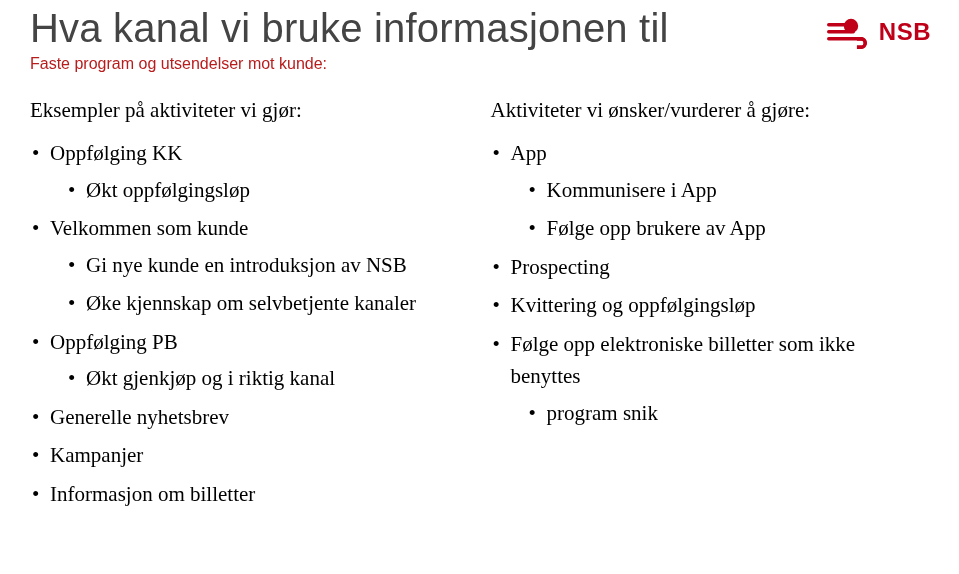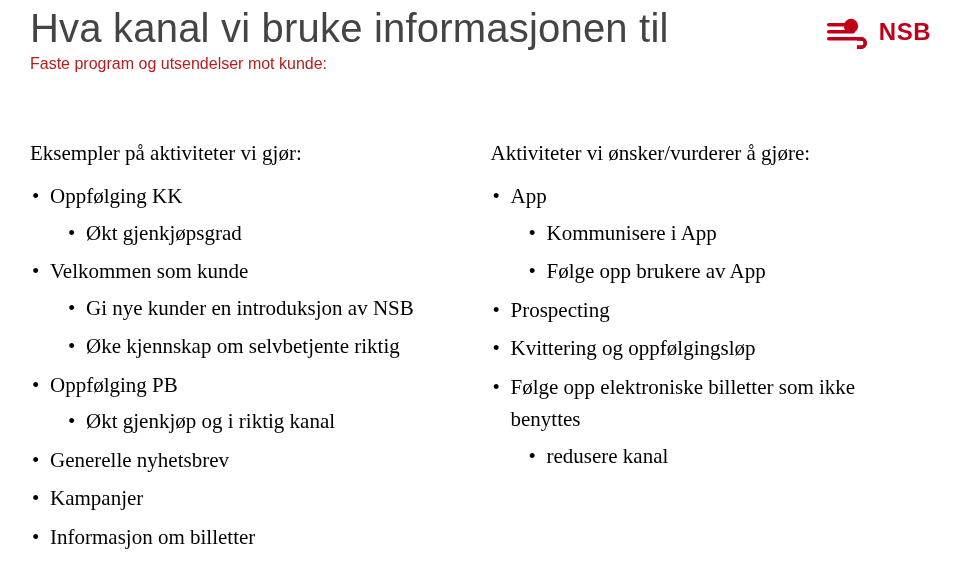--- a/index.html
+++ b/index.html
@@ -3,21 +3,21 @@
 <meta charset="utf-8">
 <style>
   * { box-sizing: border-box; margin: 0; padding: 0; }
   html, body { width: 959px; height: 574px; background: #fff; font-family: Georgia, 'Times New Roman', serif; color: #000; }
   .slide { position: relative; width: 959px; height: 574px; padding: 6px 30px 24px 30px; }
   .title { font-family: Arial, Helvetica, sans-serif; font-size: 40px; color: #444; letter-spacing: 0.2px; font-weight: 400; }
   .subtitle { font-family: Arial, Helvetica, sans-serif; font-size: 16px; color: #b91c1c; margin-top: 4px; font-weight: 400; }
   .logo { position: absolute; top: 14px; right: 28px; display: flex; align-items: center; gap: 8px; }
   .logo-mark { width: 44px; height: 36px; }
   .logo-text { font-family: Arial, Helvetica, sans-serif; font-weight: 700; font-size: 24px; color: #c00018; letter-spacing: 0.5px; }
-  .columns { display: flex; gap: 22px; margin-top: 68px; }
+  .columns { display: flex; gap: 22px; margin-top: 25px; }
   .col { flex: 1; }
   .col-title { font-family: Georgia, serif; font-size: 21px; color: #000; margin-bottom: 14px; }
   ul.level1 { list-style: none; padding-left: 2px; }
   ul.level1 > li { position: relative; padding-left: 18px; font-size: 21px; line-height: 1.55; margin-bottom: 6px; }
   ul.level1 > li::before { content: "•"; position: absolute; left: 0; top: 0; font-size: 21px; }
   ul.level2 { list-style: none; padding-left: 18px; margin-top: 4px; }
   ul.level2 > li { position: relative; padding-left: 18px; font-size: 21px; line-height: 1.55; margin-bottom: 6px; }
   ul.level2 > li::before { content: "•"; position: absolute; left: 0; top: 0; font-size: 21px; }
 </style>
 </head>
@@ -44,28 +44,28 @@
   <h2 class="subtitle">Faste program og utsendelser mot kunde:</h2>
 
   <div class="columns">
 
     <div class="col">
       <div class="col-title">Eksempler på aktiviteter vi gjør:</div>
       <ul class="level1">
         <li>
           <span>Oppfølging KK</span>
           <ul class="level2">
-            <li><span>Økt gjenkjøpsgrad</span></li>
+            <li><span>Økt oppfølgingsløp</span></li>
           </ul>
         </li>
         <li>
           <span>Velkommen som kunde</span>
           <ul class="level2">
-            <li><span>Gi nye kunder en introduksjon av NSB</span></li>
-            <li><span>Øke kjennskap om selvbetjente riktig</span></li>
+            <li><span>Gi nye kunde en introduksjon av NSB</span></li>
+            <li><span>Øke kjennskap om selvbetjente kanaler</span></li>
           </ul>
         </li>
         <li>
           <span>Oppfølging PB</span>
           <ul class="level2">
             <li><span>Økt gjenkjøp og i riktig kanal</span></li>
           </ul>
         </li>
         <li><span>Generelle nyhetsbrev</span></li>
         <li><span>Kampanjer</span></li>
@@ -81,20 +81,20 @@
           <ul class="level2">
             <li><span>Kommunisere i App</span></li>
             <li><span>Følge opp brukere av App</span></li>
           </ul>
         </li>
         <li><span>Prospecting</span></li>
         <li><span>Kvittering og oppfølgingsløp</span></li>
         <li>
           <span>Følge opp elektroniske billetter som ikke benyttes</span>
           <ul class="level2">
-            <li><span>redusere kanal</span></li>
+            <li><span>program snik</span></li>
           </ul>
         </li>
       </ul>
     </div>
 
   </div>
 </div>
 
 </body></html>

